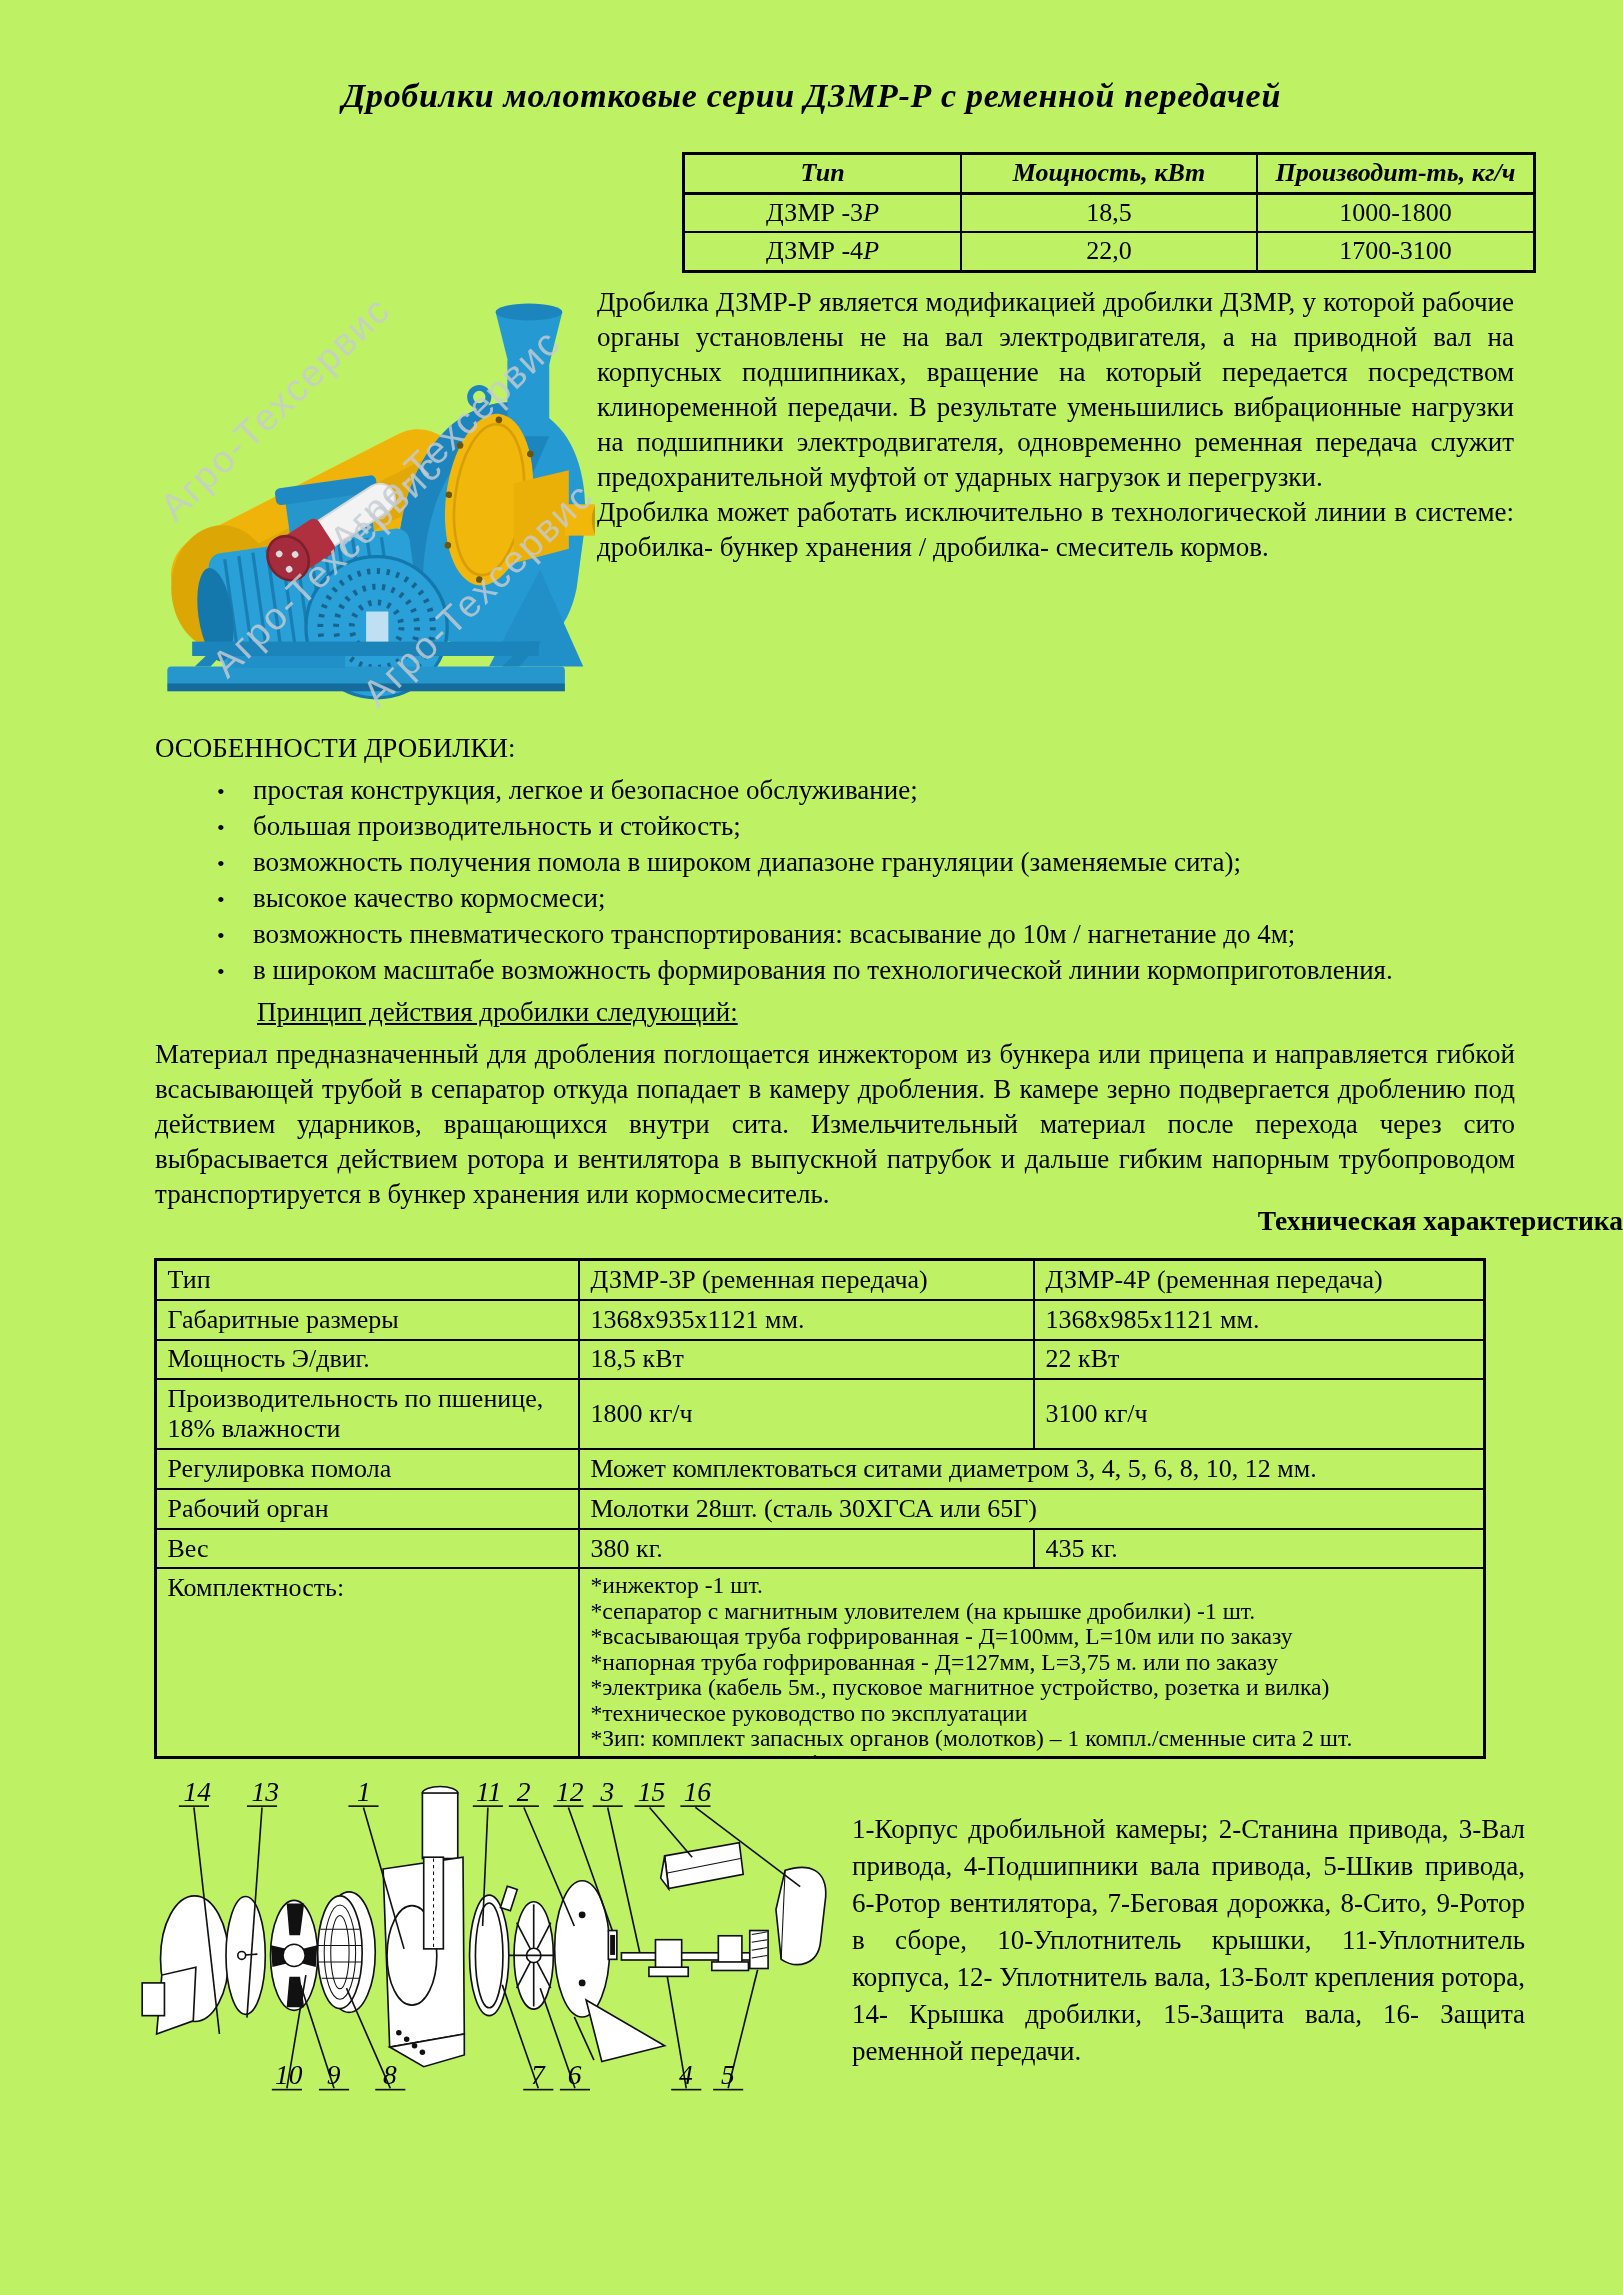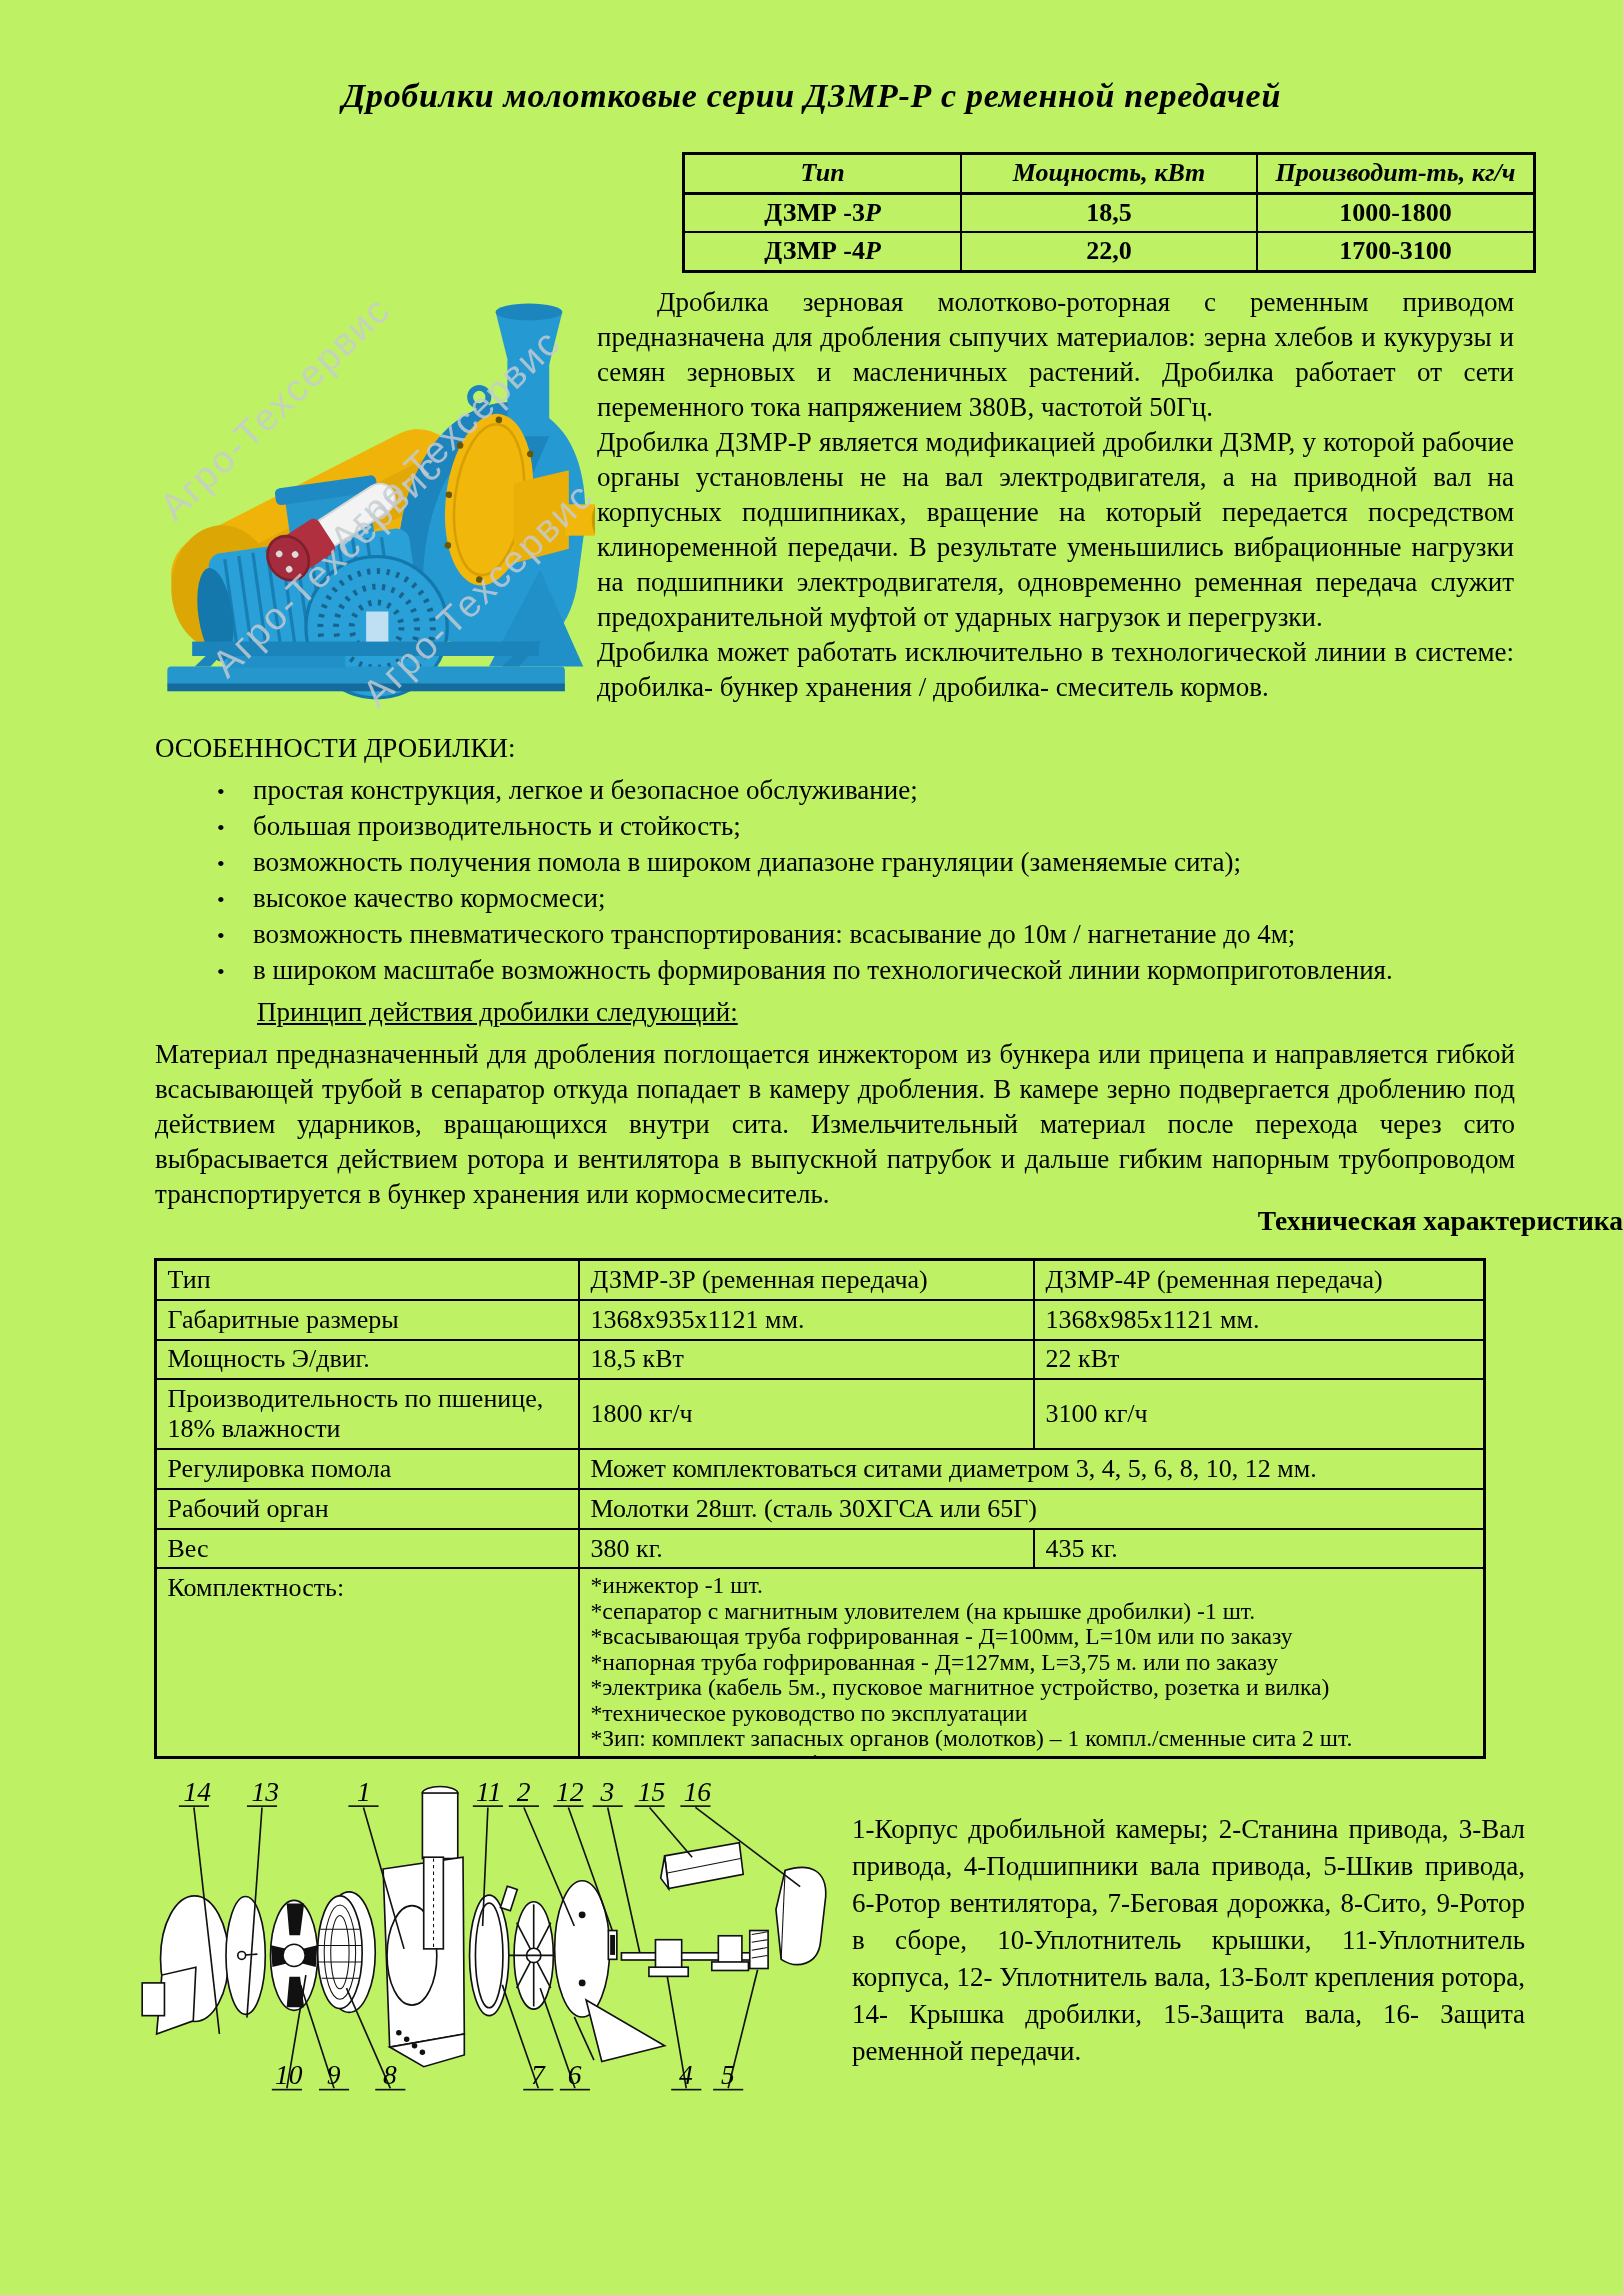--- a/index.html
+++ b/index.html
@@ -18,21 +18,21 @@
   }
   .spec-table td{
     border:2px solid #000;text-align:center;vertical-align:middle;
     height:34px;padding:1.3px 6.5px;
   }
   .spec-table{border:3.3px solid #000;}
   .spec-table .hdr td{font-style:italic;font-weight:bold;border-bottom:3.3px solid #000;}
   .spec-table .c1{width:262px;}
   .spec-table .c2{width:281px;}
   .spec-table .c3{width:262px;}
-  .spec-table .b{font-weight:bold;}
+  .spec-table .b{font-weight:normal;}
   
   .photo{position:absolute;left:149px;top:274px;width:446px;height:437px;}
   .intro{
     position:absolute;left:597px;top:285px;width:917px;
     font-size:27px;line-height:35px;text-align:justify;
   }
   .intro p{margin:0;}
   .intro p.first{text-indent:60px;}
   
   .features-heading{position:absolute;left:155px;top:733px;font-size:27px;}
@@ -202,21 +202,20 @@
 
     <g>
       <text class="wm" transform="translate(120,620) rotate(-44)">Агро-Техсервис</text>
       <text class="wm" transform="translate(350,665) rotate(-44)">Агро-Техсервис</text>
       <text class="wm" transform="translate(300,430) rotate(-44)">Агро-Техсервис</text>
       <text class="wm" transform="translate(40,380) rotate(-44)">Агро-Техсервис</text>
     </g>
   </svg>
 
   <div class="intro">
-    <p class="first">Дробилка зерновая молотково-роторная с ременным приводом предназначена для дробления сыпучих материалов: зерна хлебов и кукурузы и семян зерновых и масленичных растений.  Дробилка работает от сети переменного тока напряжением 380В, частотой 50Гц.</p>
     <p>Дробилка ДЗМР-Р является модификацией дробилки ДЗМР, у которой рабочие органы установлены не на вал электродвигателя, а на приводной вал на корпусных подшипниках, вращение на который передается посредством клиноременной передачи. В результате уменьшились вибрационные нагрузки на подшипники электродвигателя, одновременно ременная передача служит предохранительной муфтой от ударных нагрузок и перегрузки.</p>
     <p>Дробилка может работать исключительно в технологической линии в системе:  дробилка- бункер хранения / дробилка- смеситель кормов.</p>
   </div>
 
   <div class="features-heading">ОСОБЕННОСТИ ДРОБИЛКИ:</div>
   <div class="features">
     <div class="feature-row">
         <span class="dot">•</span>
         <span>простая  конструкция, легкое и безопасное обслуживание;</span>
       </div>

